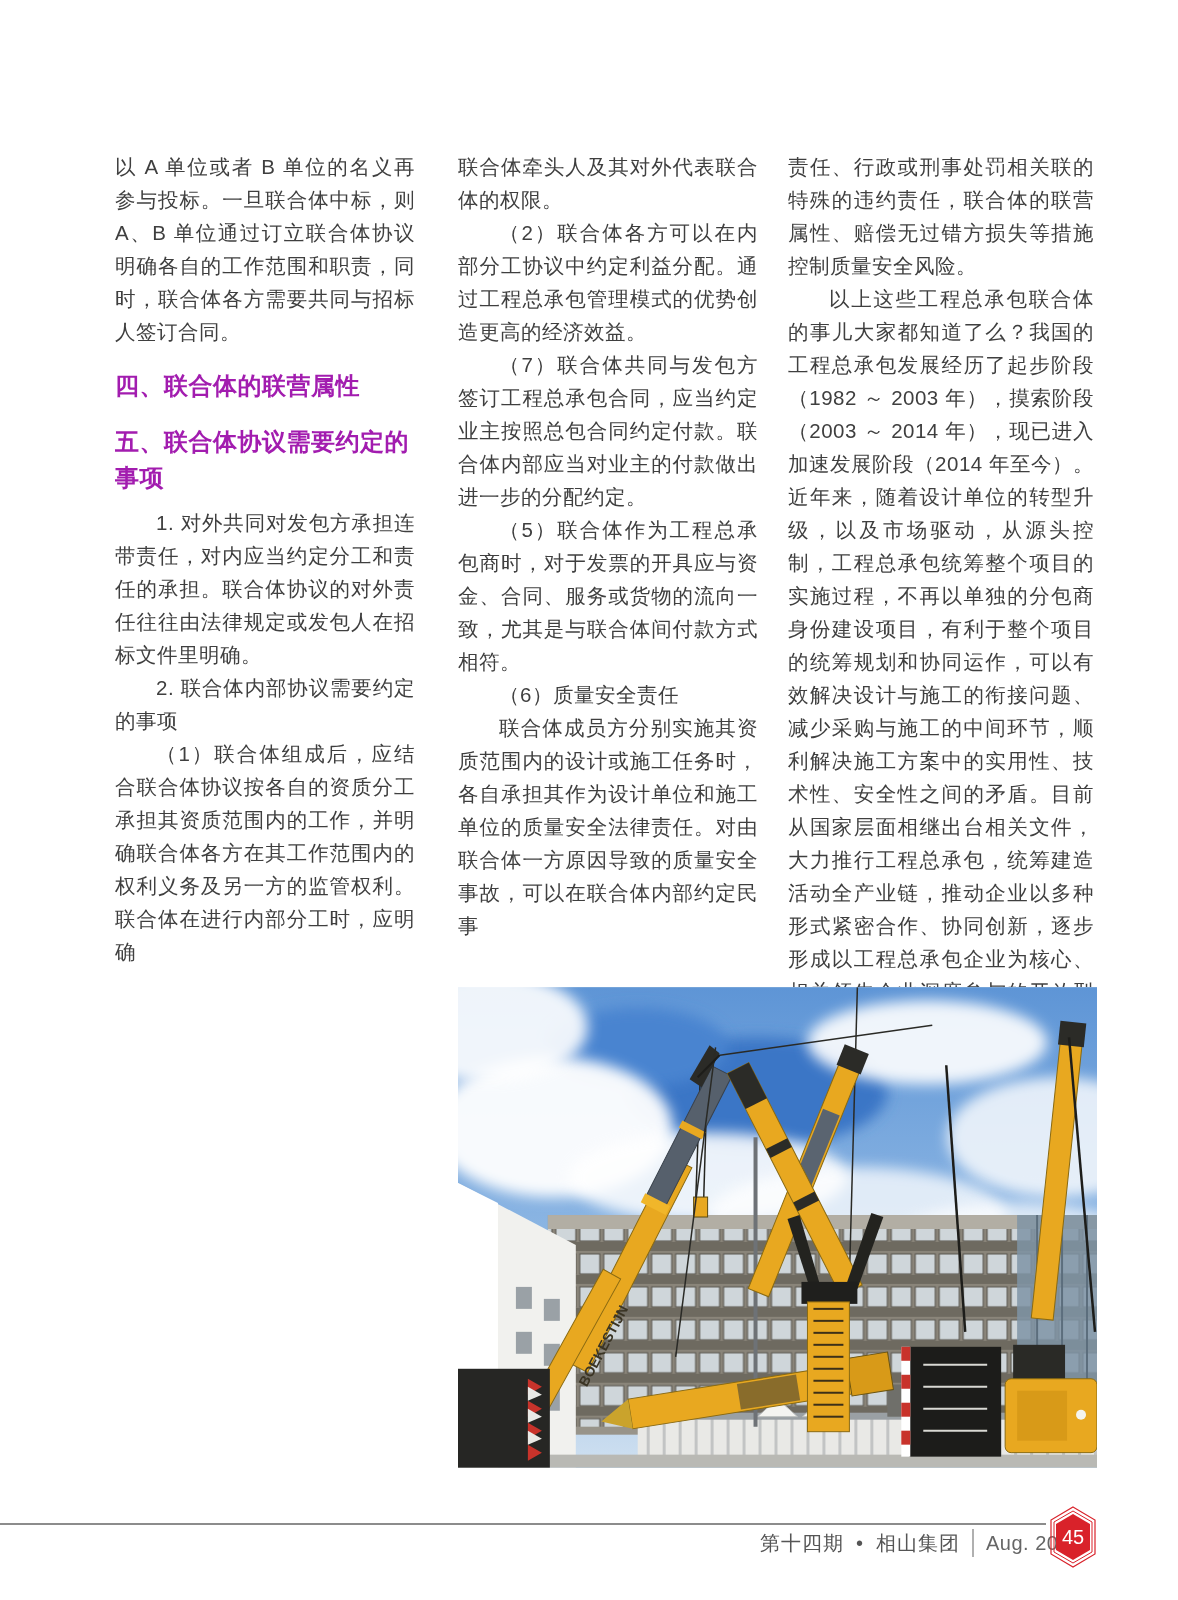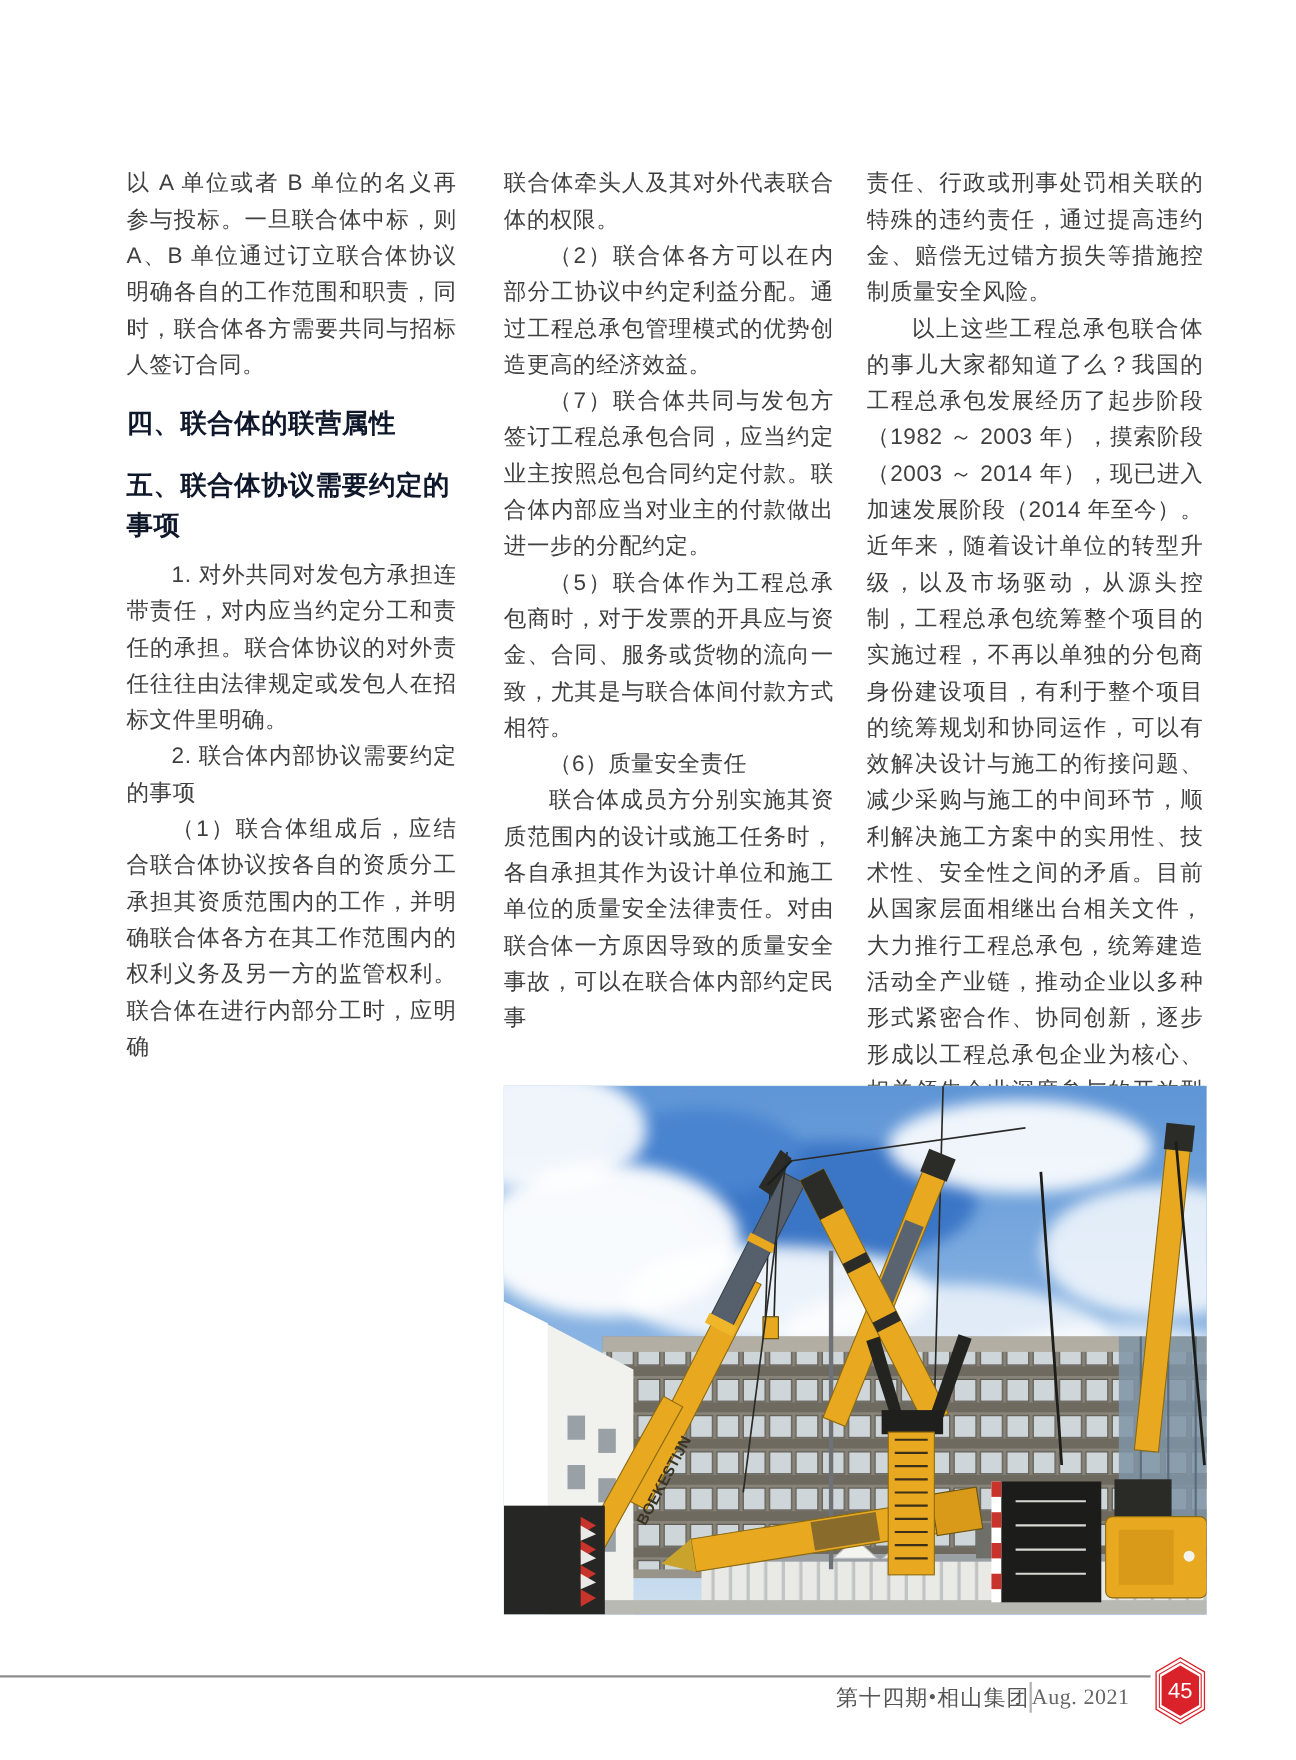--- a/index.html
+++ b/index.html
@@ -13,35 +13,35 @@
     font-size:20.5px;line-height:33px;
     text-align:justify;text-justify:inter-character;
     letter-spacing:0.5px;
   }
   .col p{margin:0;}
   .col p.indent{text-indent:2em;}
   .col1{left:115px;width:300px;}
   .col2{left:458px;width:300px;}
   .col3{left:788px;width:306px;}
   h3.section{
-    color:#0f172a;font-size:24px;line-height:36px;font-weight:bold;
+    color:#a21caf;font-size:24px;line-height:36px;font-weight:bold;
     margin:20px 0 10px 0;text-align:left;letter-spacing:0.5px;
   }
   .photo{
     position:absolute;left:458px;top:987px;width:639px;height:481px;
     overflow:hidden;background:#9cbede;
   }
   .photo svg{display:block;}
   .footer-line{
     position:absolute;left:0;top:1523px;width:1046px;height:2px;background:#8c8c8c;
   }
   .footer-text{
     position:absolute;top:1528px;left:760px;height:30px;
-    display:flex;align-items:center;
-    font-size:20px;color:#555555;letter-spacing:1px;font-family:Liberation Serif, serif;
+    display:flex;align-items:center;gap:12px;
+    font-size:20px;color:#555555;letter-spacing:1px;
   }
   .footer-text .date{color:#666666;letter-spacing:0.5px;}
   .footer-divider{width:2px;height:28px;background:#b0b0b0;}
   .page-badge{position:absolute;left:1050px;top:1506px;width:46px;height:62px;}
   .page-badge text{
     font-family:"Liberation Sans","DejaVu Sans",sans-serif;
     font-size:20px;fill:#ffffff;
   }
 </style>
 </head>
@@ -59,21 +59,21 @@
 <div class="col col2">
   <p>联合体牵头人及其对外代表联合体的权限。</p>
   <p class="indent">（2）联合体各方可以在内部分工协议中约定利益分配。通过工程总承包管理模式的优势创造更高的经济效益。</p>
   <p class="indent">（7）联合体共同与发包方签订工程总承包合同，应当约定业主按照总包合同约定付款。联合体内部应当对业主的付款做出进一步的分配约定。</p>
   <p class="indent">（5）联合体作为工程总承包商时，对于发票的开具应与资金、合同、服务或货物的流向一致，尤其是与联合体间付款方式相符。</p>
   <p class="indent">（6）质量安全责任</p>
   <p class="indent">联合体成员方分别实施其资质范围内的设计或施工任务时，各自承担其作为设计单位和施工单位的质量安全法律责任。对由联合体一方原因导致的质量安全事故，可以在联合体内部约定民事</p>
 </div>
 
 <div class="col col3">
-  <p>责任、行政或刑事处罚相关联的特殊的违约责任，通过提高违约金、赔偿无过错方损失等措施控制质量安全风险。</p>
+  <p>责任、行政或刑事处罚相关联的特殊的违约责任，联合体的联营属性、赔偿无过错方损失等措施控制质量安全风险。</p>
   <p class="indent">以上这些工程总承包联合体的事儿大家都知道了么？我国的工程总承包发展经历了起步阶段（1982 ～ 2003 年），摸索阶段（2003 ～ 2014 年），现已进入加速发展阶段（2014 年至今）。近年来，随着设计单位的转型升级，以及市场驱动，从源头控制，工程总承包统筹整个项目的实施过程，不再以单独的分包商身份建设项目，有利于整个项目的统筹规划和协同运作，可以有效解决设计与施工的衔接问题、减少采购与施工的中间环节，顺利解决施工方案中的实用性、技术性、安全性之间的矛盾。目前从国家层面相继出台相关文件，大力推行工程总承包，统筹建造活动全产业链，推动企业以多种形式紧密合作、协同创新，逐步形成以工程总承包企业为核心、相关领先企业深度参与的开放型体系。笔者将继续研究工程总承包相关问题，欢迎大家批评指正。</p>
 </div>
 
 <div class="photo">
   <svg width="639" height="481" viewBox="0 0 640 481" xmlns="http://www.w3.org/2000/svg">
     <defs>
       <linearGradient id="sky" x1="0" y1="0" x2="0" y2="1">
         <stop offset="0" stop-color="#5e95d6"></stop>
         <stop offset="0.55" stop-color="#8fb8e4"></stop>
         <stop offset="1" stop-color="#cfe0f0"></stop>

